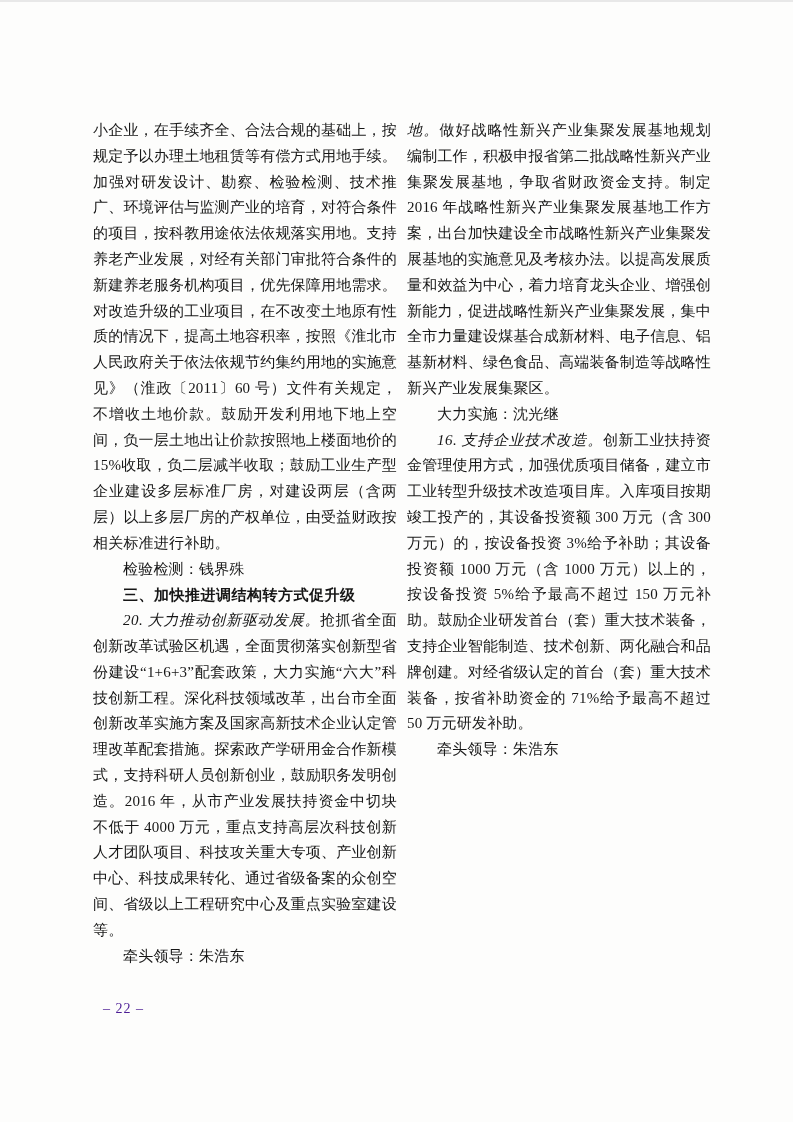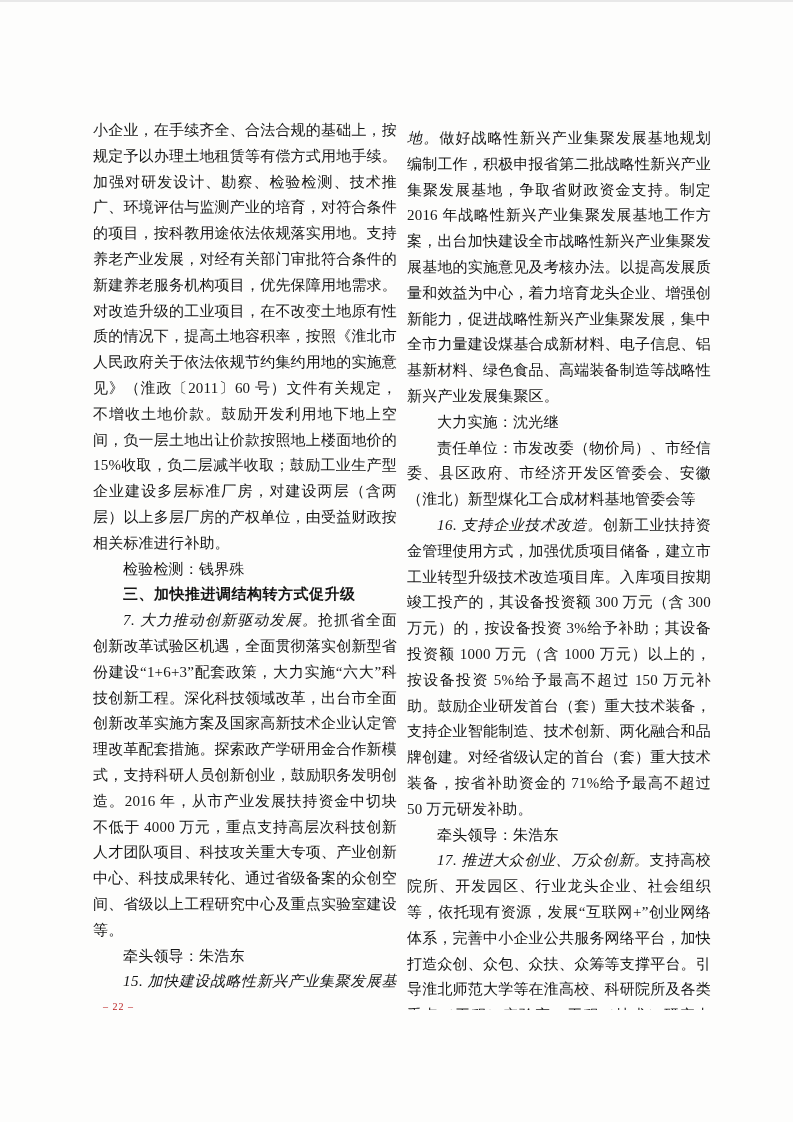--- a/index.html
+++ b/index.html
@@ -28,62 +28,59 @@
     width: 304px;
     height: 884px;
     overflow: hidden;
     font-size: 15px;
     line-height: 25.8px;
     text-align: justify;
     text-justify: inter-character;
     letter-spacing: 0.2px;
   }
   .col-left  { left: 93px;  }
-  .col-right { left: 407px; margin-top: 8px; }
+  .col-right { left: 407px; }
   p.para {
     margin: 0;
     padding: 0;
     word-break: normal;
     overflow-wrap: break-word;
   }
   .indent { text-indent: 2em; }
   .heading {
     font-weight: 700;
-    font-family: Liberation Serif, serif;
+    font-family: Liberation Sans, sans-serif;
     letter-spacing: 0.5px;
   }
   .fill { text-align-last: justify; }
   .title {
     font-style: italic;
     letter-spacing: 0.03em;
   }
   .page-number {
     position: absolute;
     left: 103px;
     top: 1001px;
-    font-size: 10px;
+    font-size: 14px;
     letter-spacing: 1px;
-    color: #b91c1c;
+    color: #4c1d95;
   }
 </style>
 </head>
 <body>
 
 <div class="page">
   <div class="scan-edge"></div>
   <div class="column col-left">
       <p class="para"><span>小企业，在手续齐全、合法合规的基础上，按规定予以办理土地租赁等有偿方式用地手续。加强对研发设计、勘察、检验检测、技术推广、环境评估与监测产业的培育，对符合条件的项目，按科教用途依法依规落实用地。支持养老产业发展，对经有关部门审批符合条件的新建养老服务机构项目，优先保障用地需求。对改造升级的工业项目，在不改变土地原有性质的情况下，提高土地容积率，按照《淮北市人民政府关于依法依规节约集约用地的实施意见》（淮政〔2011〕60 号）文件有关规定，不增收土地价款。鼓励开发利用地下地上空间，负一层土地出让价款按照地上楼面地价的 15%收取，负二层减半收取；鼓励工业生产型企业建设多层标准厂房，对建设两层（含两层）以上多层厂房的产权单位，由受益财政按相关标准进行补助。</span></p>
       <p class="para indent"><span>检验检测：钱界殊</span></p>
       <p class="para indent heading"><span>三、加快推进调结构转方式促升级</span></p>
-      <p class="para indent"><span class="title">7. 大力推动创新驱动发展。</span><span>抢抓省全面创新改革试验区机遇，全面贯彻落实创新型省份建设“1+6+3”配套政策，大力实施“六大”科技创新工程。深化科技领域改革，出台市全面创新改革实施方案及国家高新技术企业认定管理改革配套措施。探索政产学研用金合作新模式，支持科研人员创新创业，鼓励职务发明创造。2016 年，从市产业发展扶持资金中切块不低于 4000 万元，重点支持高层次科技创新人才团队项目、科技攻关重大专项、产业创新中心、科技成果转化、通过省级备案的众创空间、省级以上工程研究中心及重点实验室建设等。</span></p>
+      <p class="para indent"><span class="title">20. 大力推动创新驱动发展。</span><span>抢抓省全面创新改革试验区机遇，全面贯彻落实创新型省份建设“1+6+3”配套政策，大力实施“六大”科技创新工程。深化科技领域改革，出台市全面创新改革实施方案及国家高新技术企业认定管理改革配套措施。探索政产学研用金合作新模式，支持科研人员创新创业，鼓励职务发明创造。2016 年，从市产业发展扶持资金中切块不低于 4000 万元，重点支持高层次科技创新人才团队项目、科技攻关重大专项、产业创新中心、科技成果转化、通过省级备案的众创空间、省级以上工程研究中心及重点实验室建设等。</span></p>
       <p class="para indent"><span>牵头领导：朱浩东</span></p>
-      <p class="para indent fill"><span class="title">15. 加快建设战略性新兴产业集聚发展基</span></p>
     </div>
   <div class="column col-right">
       <p class="para"><span class="title">地。</span><span>做好战略性新兴产业集聚发展基地规划编制工作，积极申报省第二批战略性新兴产业集聚发展基地，争取省财政资金支持。制定 2016 年战略性新兴产业集聚发展基地工作方案，出台加快建设全市战略性新兴产业集聚发展基地的实施意见及考核办法。以提高发展质量和效益为中心，着力培育龙头企业、增强创新能力，促进战略性新兴产业集聚发展，集中全市力量建设煤基合成新材料、电子信息、铝基新材料、绿色食品、高端装备制造等战略性新兴产业发展集聚区。</span></p>
       <p class="para indent"><span>大力实施：沈光继</span></p>
-      <p class="para indent"><span>责任单位：市发改委（物价局）、市经信委、县区政府、市经济开发区管委会、安徽（淮北）新型煤化工合成材料基地管委会等</span></p>
       <p class="para indent"><span class="title">16. 支持企业技术改造。</span><span>创新工业扶持资金管理使用方式，加强优质项目储备，建立市工业转型升级技术改造项目库。入库项目按期竣工投产的，其设备投资额 300 万元（含 300 万元）的，按设备投资 3%给予补助；其设备投资额 1000 万元（含 1000 万元）以上的，按设备投资 5%给予最高不超过 150 万元补助。鼓励企业研发首台（套）重大技术装备，支持企业智能制造、技术创新、两化融合和品牌创建。对经省级认定的首台（套）重大技术装备，按省补助资金的 71%给予最高不超过 50 万元研发补助。</span></p>
       <p class="para indent"><span>牵头领导：朱浩东</span></p>
-      <p class="para indent"><span class="title">17. 推进大众创业、万众创新。</span><span>支持高校院所、开发园区、行业龙头企业、社会组织等，依托现有资源，发展“互联网+”创业网络体系，完善中小企业公共服务网络平台，加快打造众创、众包、众扶、众筹等支撑平台。引导淮北师范大学等在淮高校、科研院所及各类重点（工程）实验室、工程（技术）研究中心、工业设计中心、企业技术中</span></p>
     </div>
   <div class="page-number">– 22 –</div>
 </div>
 
 </body></html>

